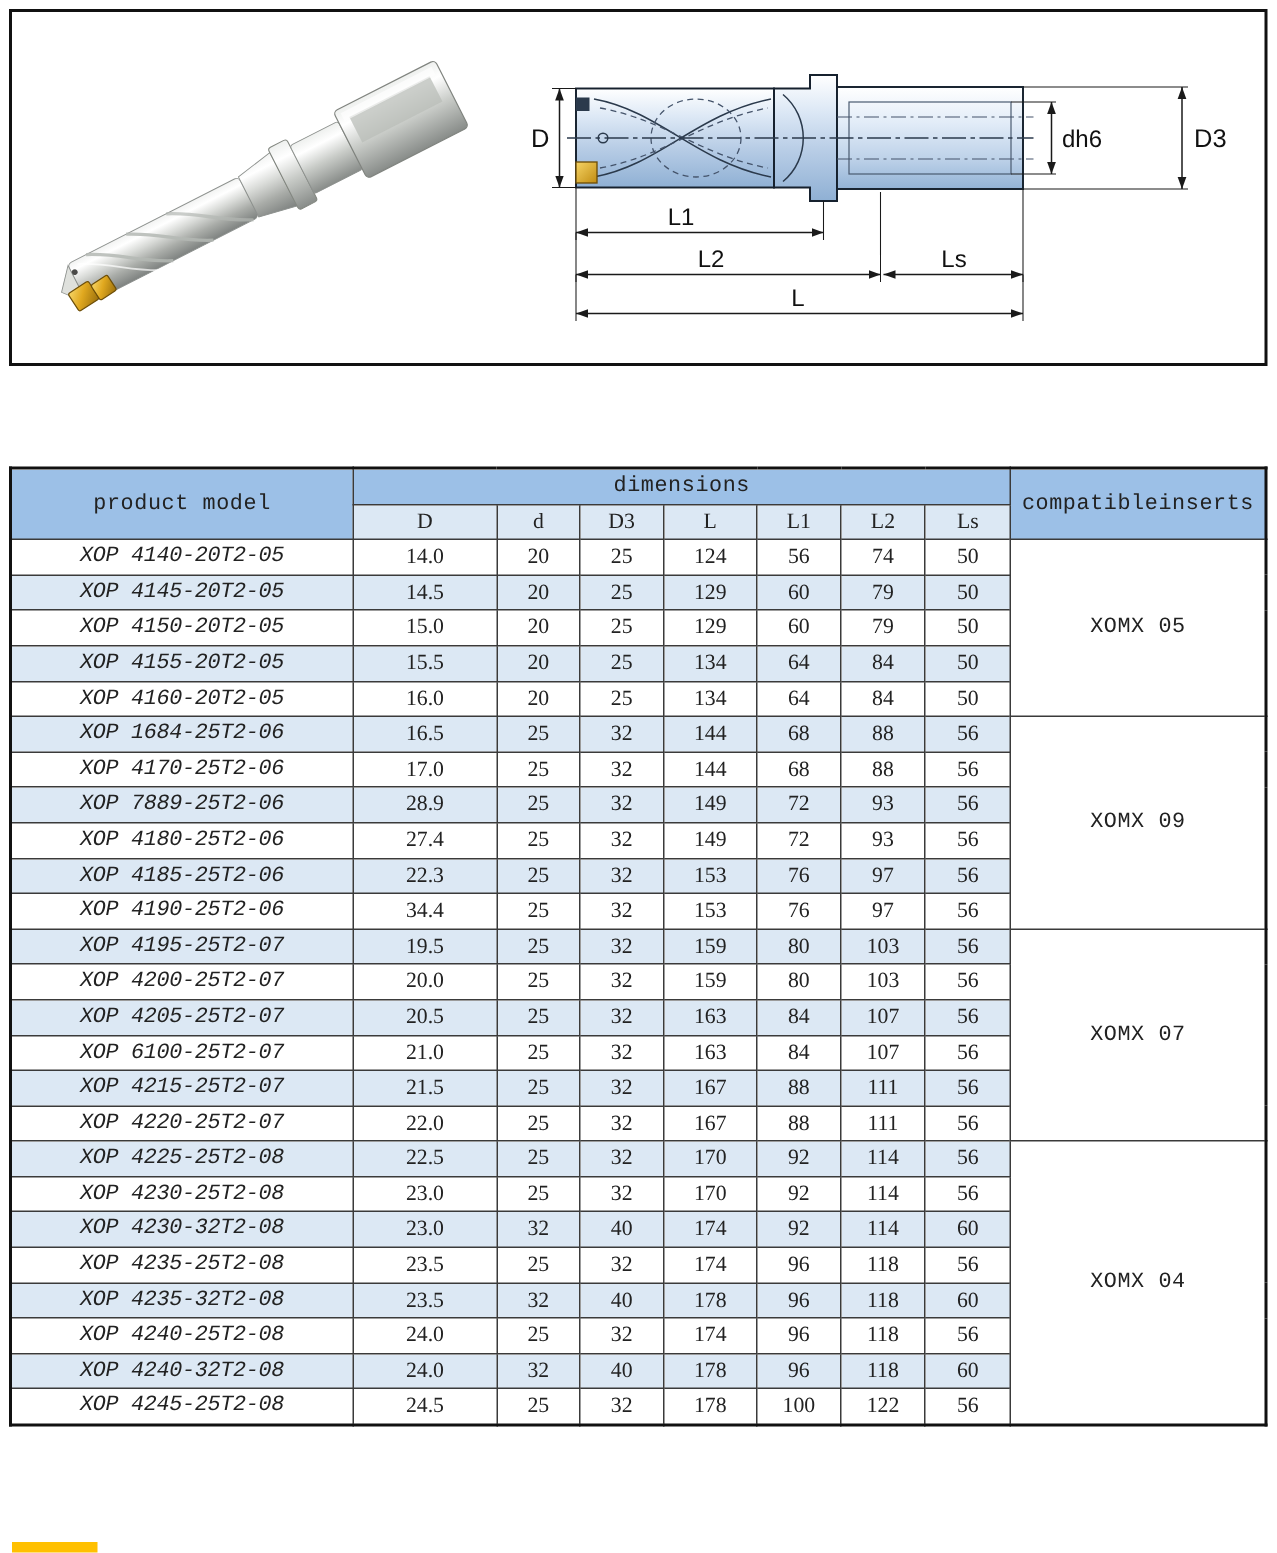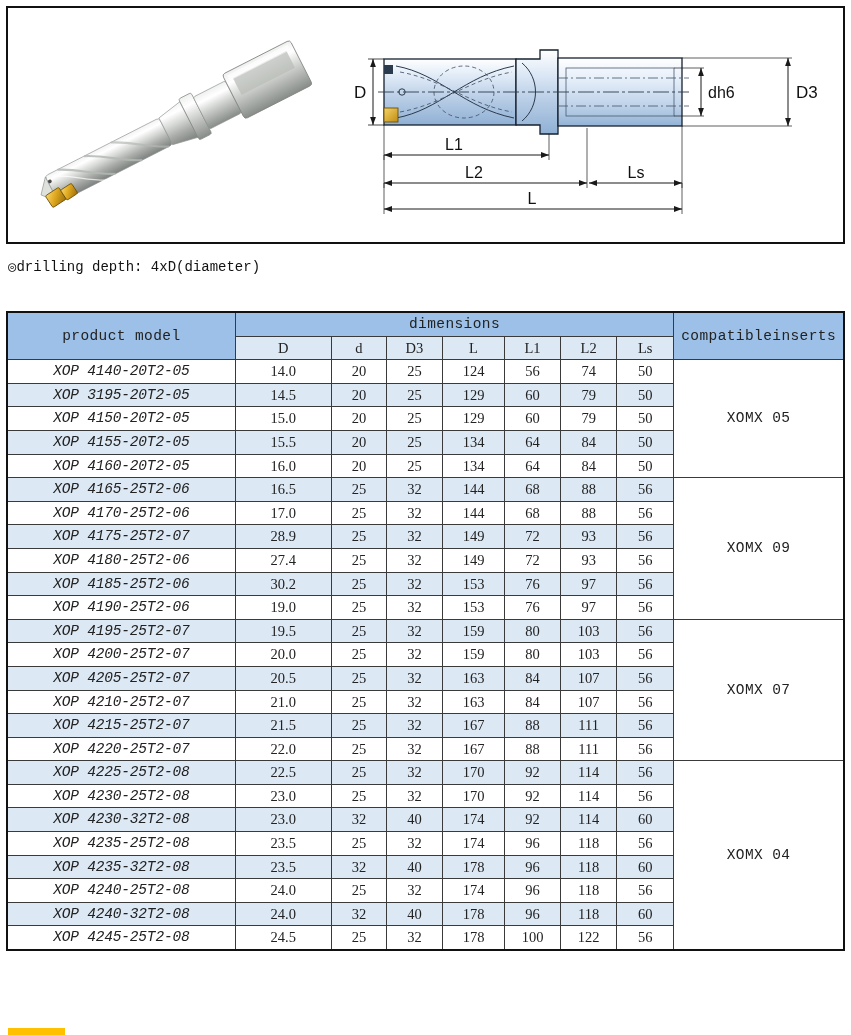--- a/index.html
+++ b/index.html
@@ -287,21 +287,20 @@
         <text x="292" y="170" font-family="Liberation Sans, sans-serif" font-size="16" fill="#111111" text-anchor="middle">Ls</text>
 
         <line x1="40" y1="175" x2="40" y2="206" stroke="#1a1a1a" stroke-width="0.7"></line>
         <line x1="338" y1="175" x2="338" y2="206" stroke="#1a1a1a" stroke-width="0.7"></line>
         <line x1="40" y1="201" x2="338" y2="201" stroke="#1a1a1a" stroke-width="1" marker-start="url(#arrR)" marker-end="url(#arrL)"></line>
         <text x="188" y="196" font-family="Liberation Sans, sans-serif" font-size="16" fill="#111111" text-anchor="middle">L</text>
       </svg>
     </div>
   </div>
 
-  <div class="caption">◎drilling depth: 4xD(diameter)</div>
 
   <div class="table-wrap">
     <table class="spec">
       <colgroup>
         <col class="c-model">
           <col class="c-D">
           <col class="c-d">
           <col class="c-D3">
         <col class="c-L">
           <col class="c-L1">
@@ -331,21 +330,21 @@
             <td>14.0</td>
             <td>20</td>
             <td>25</td>
             <td>124</td>
             <td>56</td>
             <td>74</td>
             <td>50</td>
             <td class="insert" rowspan="5">XOMX 05</td>
           </tr>
           <tr class="alt">
-            <td class="model">XOP 3195-20T2-05</td>
+            <td class="model">XOP 4145-20T2-05</td>
             <td>14.5</td>
             <td>20</td>
             <td>25</td>
             <td>129</td>
             <td>60</td>
             <td>79</td>
             <td>50</td>
           </tr>
           <tr class="plain">
             <td class="model">XOP 4150-20T2-05</td>
@@ -371,73 +370,73 @@
             <td class="model">XOP 4160-20T2-05</td>
             <td>16.0</td>
             <td>20</td>
             <td>25</td>
             <td>134</td>
             <td>64</td>
             <td>84</td>
             <td>50</td>
           </tr>
           <tr class="alt">
-            <td class="model">XOP 4165-25T2-06</td>
+            <td class="model">XOP 1684-25T2-06</td>
             <td>16.5</td>
             <td>25</td>
             <td>32</td>
             <td>144</td>
             <td>68</td>
             <td>88</td>
             <td>56</td>
             <td class="insert" rowspan="6">XOMX 09</td>
           </tr>
           <tr class="plain">
             <td class="model">XOP 4170-25T2-06</td>
             <td>17.0</td>
             <td>25</td>
             <td>32</td>
             <td>144</td>
             <td>68</td>
             <td>88</td>
             <td>56</td>
           </tr>
           <tr class="alt">
-            <td class="model">XOP 4175-25T2-07</td>
+            <td class="model">XOP 7889-25T2-06</td>
             <td>28.9</td>
             <td>25</td>
             <td>32</td>
             <td>149</td>
             <td>72</td>
             <td>93</td>
             <td>56</td>
           </tr>
           <tr class="plain">
             <td class="model">XOP 4180-25T2-06</td>
             <td>27.4</td>
             <td>25</td>
             <td>32</td>
             <td>149</td>
             <td>72</td>
             <td>93</td>
             <td>56</td>
           </tr>
           <tr class="alt">
             <td class="model">XOP 4185-25T2-06</td>
-            <td>30.2</td>
+            <td>22.3</td>
             <td>25</td>
             <td>32</td>
             <td>153</td>
             <td>76</td>
             <td>97</td>
             <td>56</td>
           </tr>
           <tr class="plain">
             <td class="model">XOP 4190-25T2-06</td>
-            <td>19.0</td>
+            <td>34.4</td>
             <td>25</td>
             <td>32</td>
             <td>153</td>
             <td>76</td>
             <td>97</td>
             <td>56</td>
           </tr>
           <tr class="alt">
             <td class="model">XOP 4195-25T2-07</td>
             <td>19.5</td>
@@ -463,21 +462,21 @@
             <td class="model">XOP 4205-25T2-07</td>
             <td>20.5</td>
             <td>25</td>
             <td>32</td>
             <td>163</td>
             <td>84</td>
             <td>107</td>
             <td>56</td>
           </tr>
           <tr class="plain">
-            <td class="model">XOP 4210-25T2-07</td>
+            <td class="model">XOP 6100-25T2-07</td>
             <td>21.0</td>
             <td>25</td>
             <td>32</td>
             <td>163</td>
             <td>84</td>
             <td>107</td>
             <td>56</td>
           </tr>
           <tr class="alt">
             <td class="model">XOP 4215-25T2-07</td>

